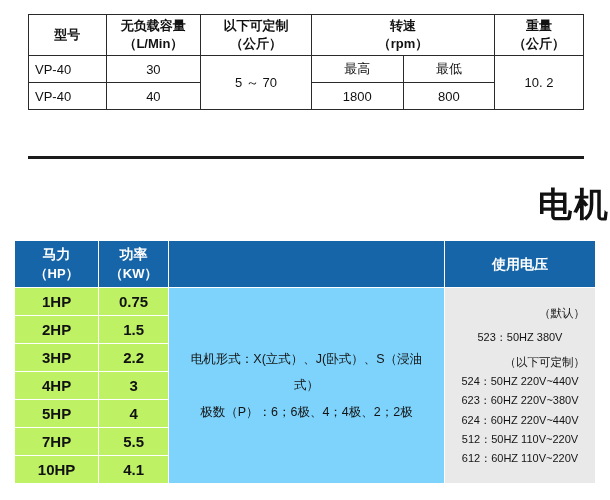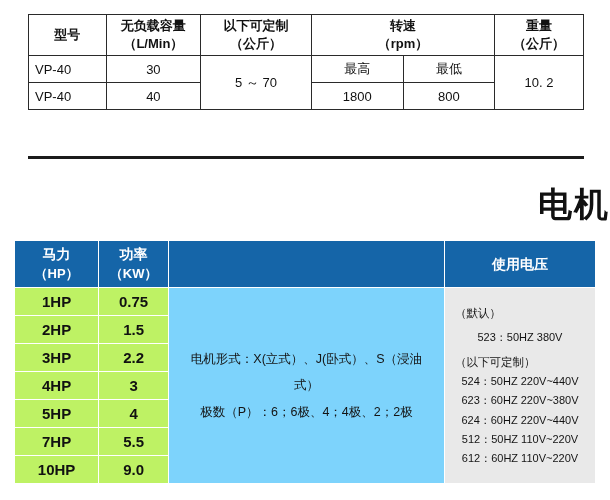--- a/index.html
+++ b/index.html
@@ -138,21 +138,21 @@
     font-size: 11px;
     line-height: 1.75;
     color: #141414;
   }
   .m-volt .vline {
     display: block;
     white-space: nowrap;
   }
   .m-volt .vtitle {
     display: block;
-    text-align: left;
+    text-align: right;
     font-size: 11.5px;
   }
   .m-volt .vgap {
     display: block;
     height: 5px;
   }
 </style>
 </head>
 <body>
 
@@ -271,19 +271,19 @@
         <tr>
           <td class="m-cell">5HP</td>
           <td class="m-cell kw">4</td>
         </tr>
         <tr>
           <td class="m-cell">7HP</td>
           <td class="m-cell kw">5.5</td>
         </tr>
         <tr>
           <td class="m-cell">10HP</td>
-          <td class="m-cell kw">9.0</td>
+          <td class="m-cell kw">4.1</td>
         </tr>
       </tbody>
     </table>
   </div>
 
 </div>
 
 </body></html>

